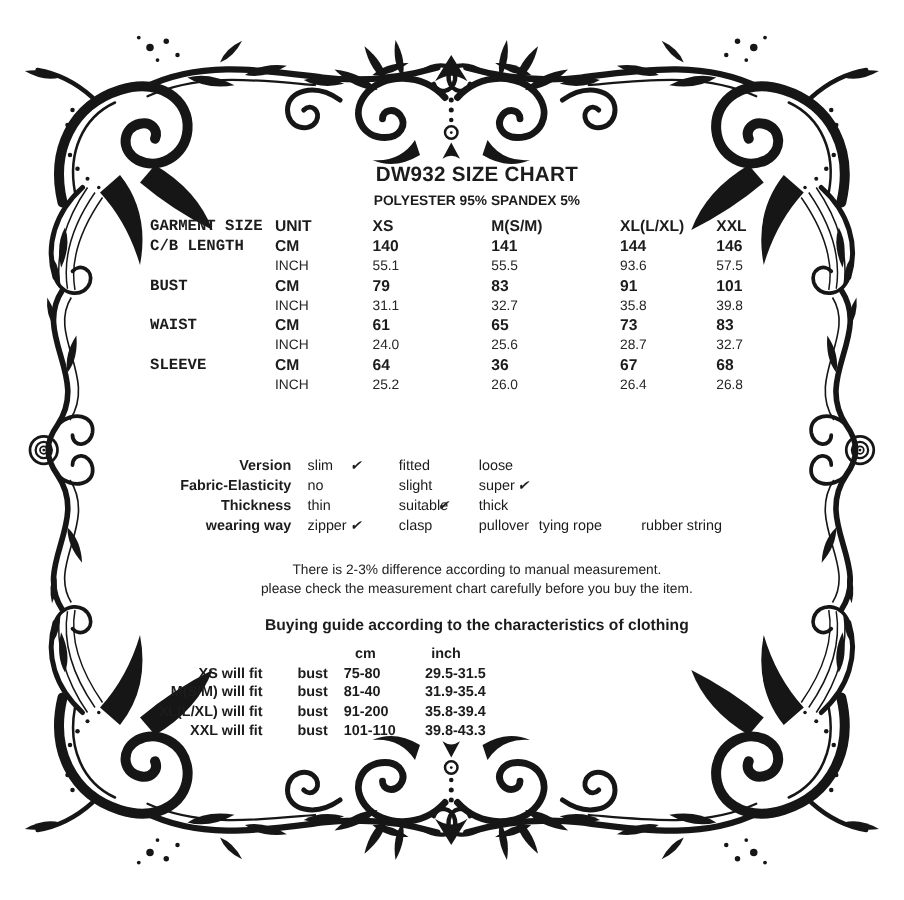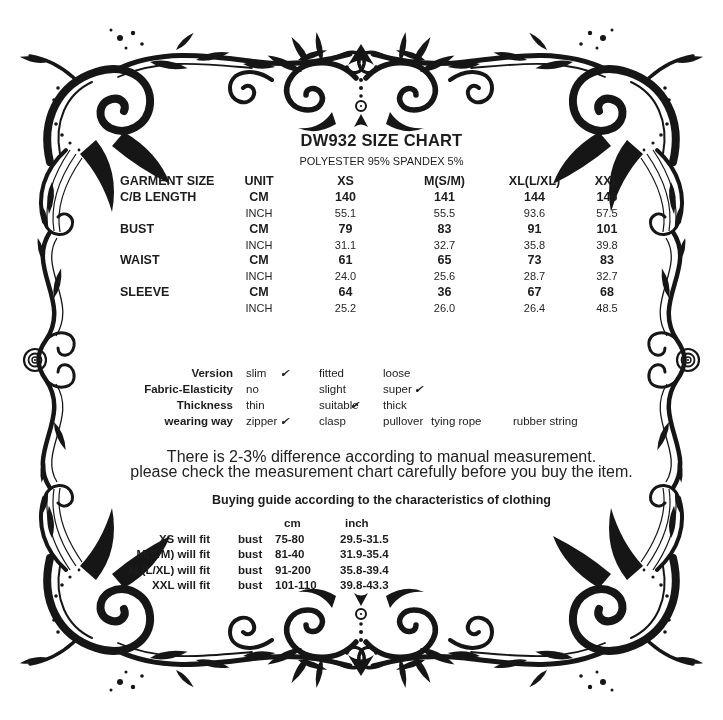--- a/index.html
+++ b/index.html
@@ -9,50 +9,50 @@
   }
   .border-svg{position:absolute;left:0;top:0;z-index:0;}
   .content{position:absolute;left:0;top:0;width:723px;height:720px;z-index:1;}
 
   .page-title{
     position:absolute;top:131px;left:40px;right:0;margin:0;
     text-align:center;font-size:16.5px;font-weight:bold;letter-spacing:.2px;
   }
   .subtitle{
     position:absolute;top:155px;left:40px;right:0;
-    text-align:center;font-size:11px;font-weight:normal;
+    text-align:center;font-size:11px;font-weight:bold;
   }
 
   
   .size-table{
     position:absolute;left:120px;top:174px;width:521px;
     display:grid;grid-template-columns:100px 78px 95px 103px 77px 68px;
     grid-auto-rows:15.9px;align-items:center;white-space:nowrap;
   }
   .size-table .row{display:contents;}
-  .size-table span{display:block;text-align:center;line-height:15.9px;}
-  .size-table span:first-child{text-align:left;}
+  .size-table span{display:block;text-align:left;line-height:15.9px;}
+  .size-table span:first-child{text-align:left;font-family:Liberation Mono, monospace;}
   .row-head span,.row-cm span{font-weight:bold;font-size:12.5px;}
   .row-inch span{font-weight:normal;font-size:11px;color:#262626;}
 
   
   .attrs{
     position:absolute;left:128px;top:365px;
     display:grid;grid-template-columns:105px 47px 26px 44px 20px 44px 17px 82px 95px;
     grid-auto-rows:16px;align-items:center;font-size:11.5px;white-space:nowrap;
   }
   .attrs .row{display:contents;}
   .attrs .a-label{font-weight:bold;text-align:right;line-height:16px;}
   .attrs .a-opt{padding-left:13px;line-height:16px;}
   .attrs .a-opt.wide{padding-left:0;}
   .attrs .a-chk{font-size:11px;line-height:16px;font-style:italic;}
 
   
   .notes{position:absolute;top:449px;left:40px;right:0;text-align:center;}
-  .notes p{margin:0;font-size:16px;line-height:15.4px;color:#222;}
+  .notes p{margin:0;font-size:11px;line-height:15.4px;color:#222;}
 
   .guide-heading{
     position:absolute;top:493px;left:40px;right:0;text-align:center;
     font-size:12.5px;font-weight:bold;
   }
 
   
   .guide-table{
     position:absolute;left:118px;top:516px;
     display:grid;grid-template-columns:92px 62px 65px 95px;
@@ -223,21 +223,21 @@
         <span>36</span>
         <span>67</span>
         <span>68</span>
       </div>
       <div class="row row-inch">
         <span></span>
         <span>INCH</span>
         <span>25.2</span>
         <span>26.0</span>
         <span>26.4</span>
-        <span>48.5</span>
+        <span>26.8</span>
       </div>
     </div>
 
     <div class="attrs">
       <div class="row">
         <span class="a-label">Version</span>
         <span class="a-opt">slim</span>
         <span class="a-chk">✔</span>
         <span class="a-opt">fitted</span>
         <span class="a-chk"></span>

